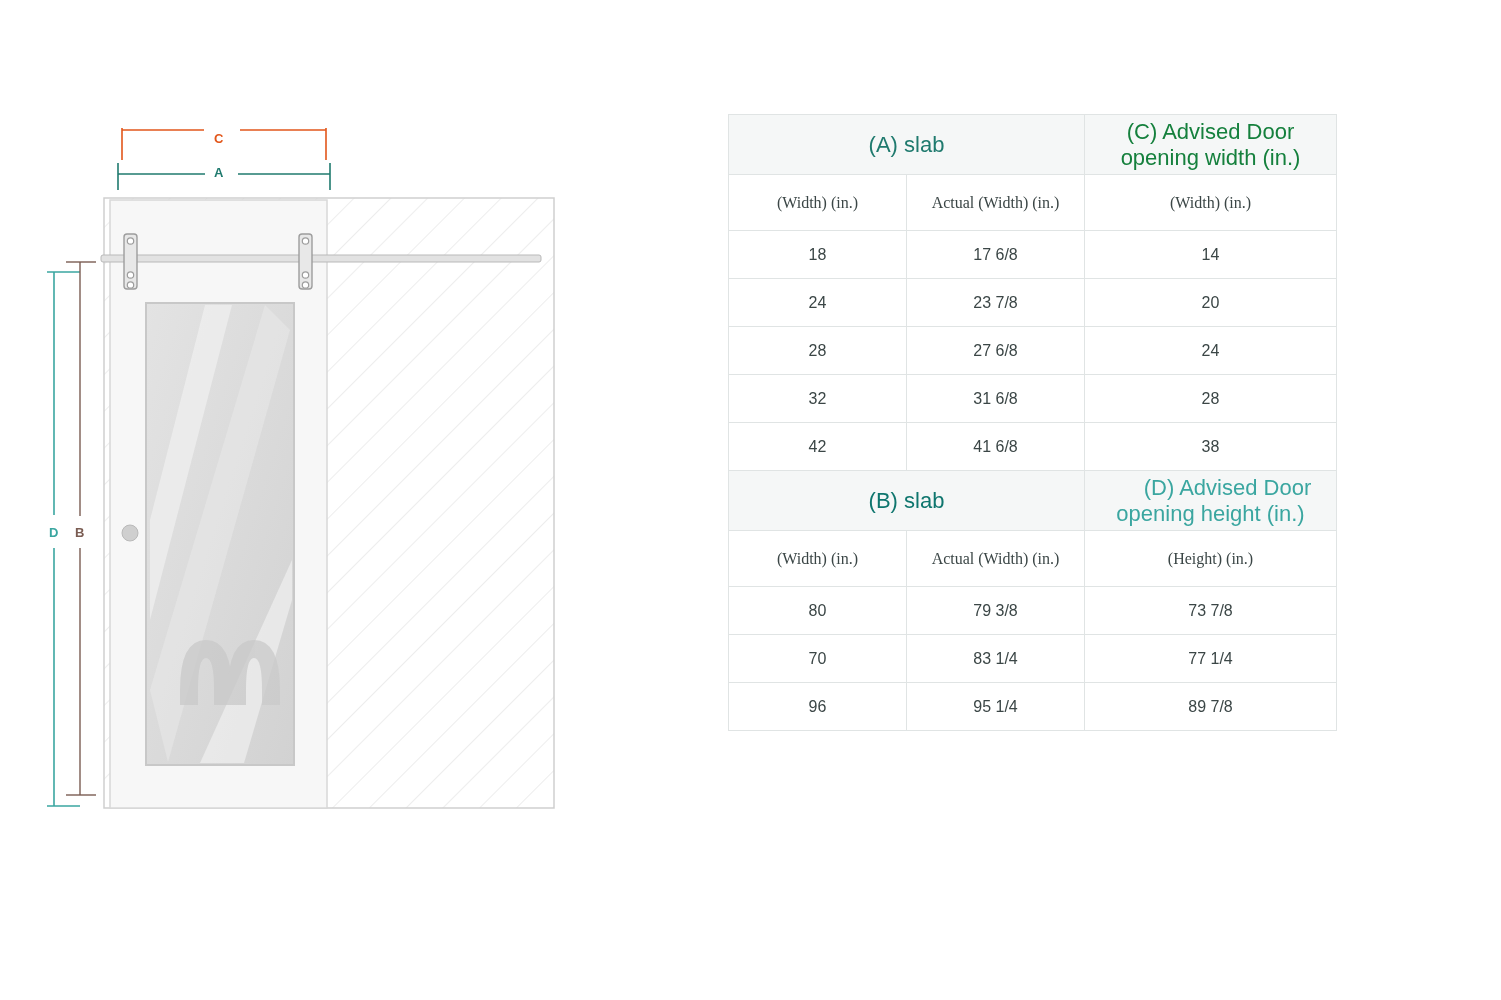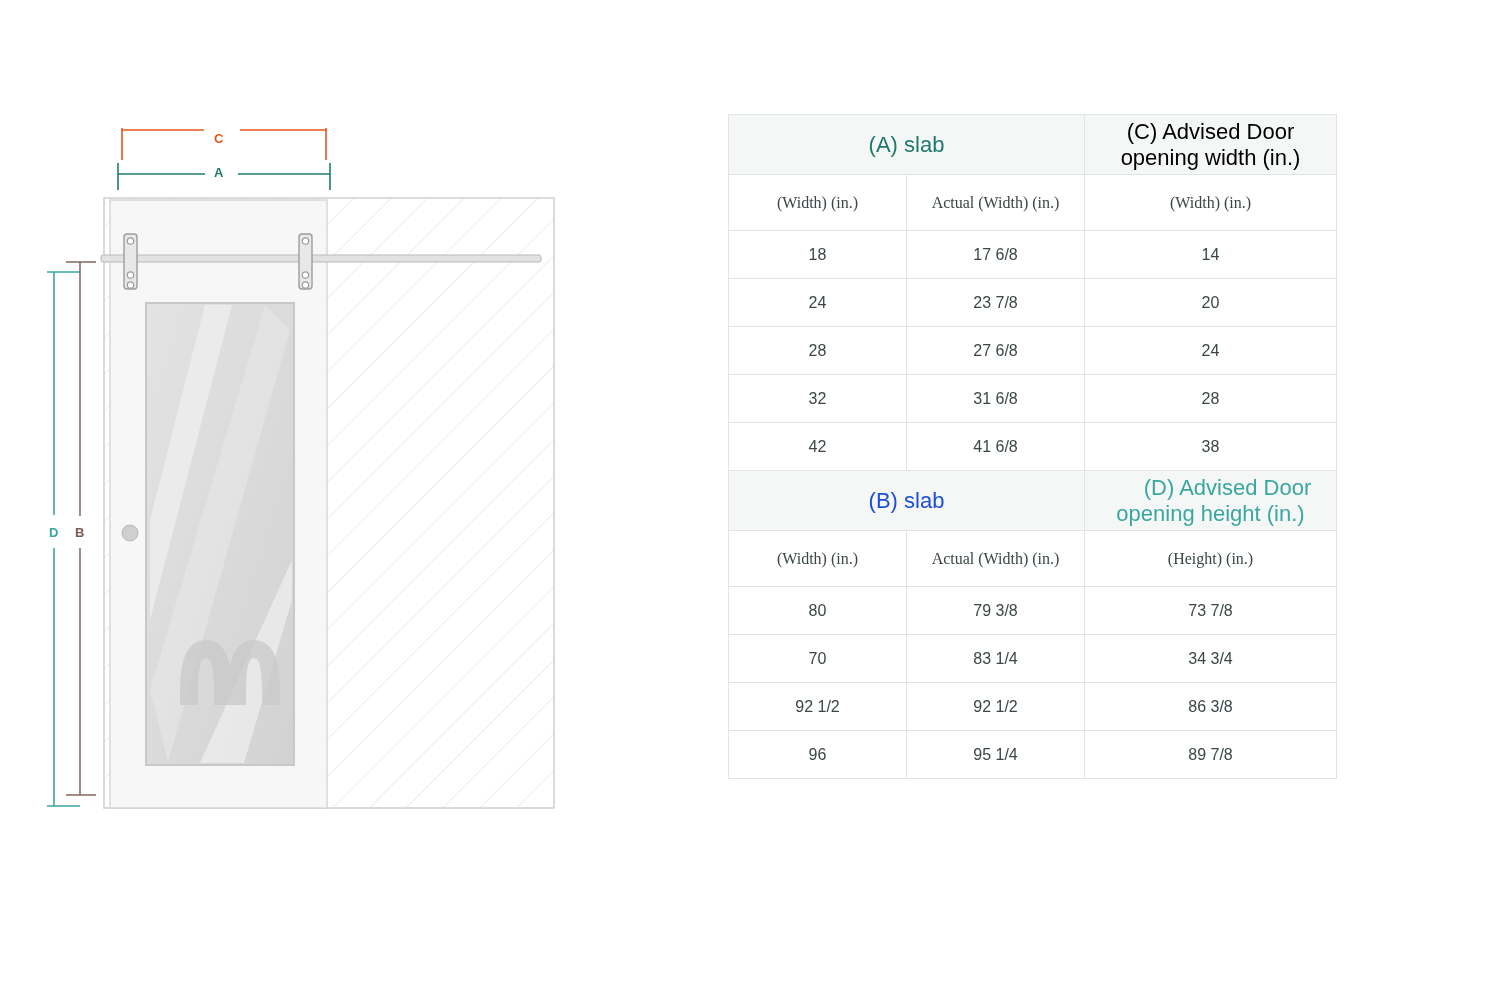--- a/index.html
+++ b/index.html
@@ -69,22 +69,22 @@
 
   .group-head {
     background: #f5f7f7;
     height: 60px;
   }
   .group-head .title {
     font-size: 22px;
     line-height: 1.15;
   }
   .title-a { color: #1f7a6e; }
-  .title-c { color: #000000; }
-  .title-b { color: #1d4ed8; }
+  .title-c { color: #15803d; }
+  .title-b { color: #0f766e; }
   .title-d { color: #3aa6a0; margin-left: 34px; }
 
   .subhead {
     font-size: 16px;
     color: #3b4646;
     line-height: 1.2;
     height: 56px;
     font-family: Liberation Serif, serif;
   }
   .cell-two-line {
@@ -247,26 +247,21 @@
       </tr>
 
       <tr>
         <td>80</td>
         <td>79 3/8</td>
         <td>73 7/8</td>
       </tr>
       <tr>
         <td>70</td>
         <td>83 1/4</td>
-        <td>34 3/4</td>
-      </tr>
-      <tr>
-        <td>92 1/2</td>
-        <td>92 1/2</td>
-        <td>86 3/8</td>
+        <td>77 1/4</td>
       </tr>
       <tr>
         <td>96</td>
         <td>95 1/4</td>
         <td>89 7/8</td>
       </tr>
     </tbody>
   </table>
 </div>
 

